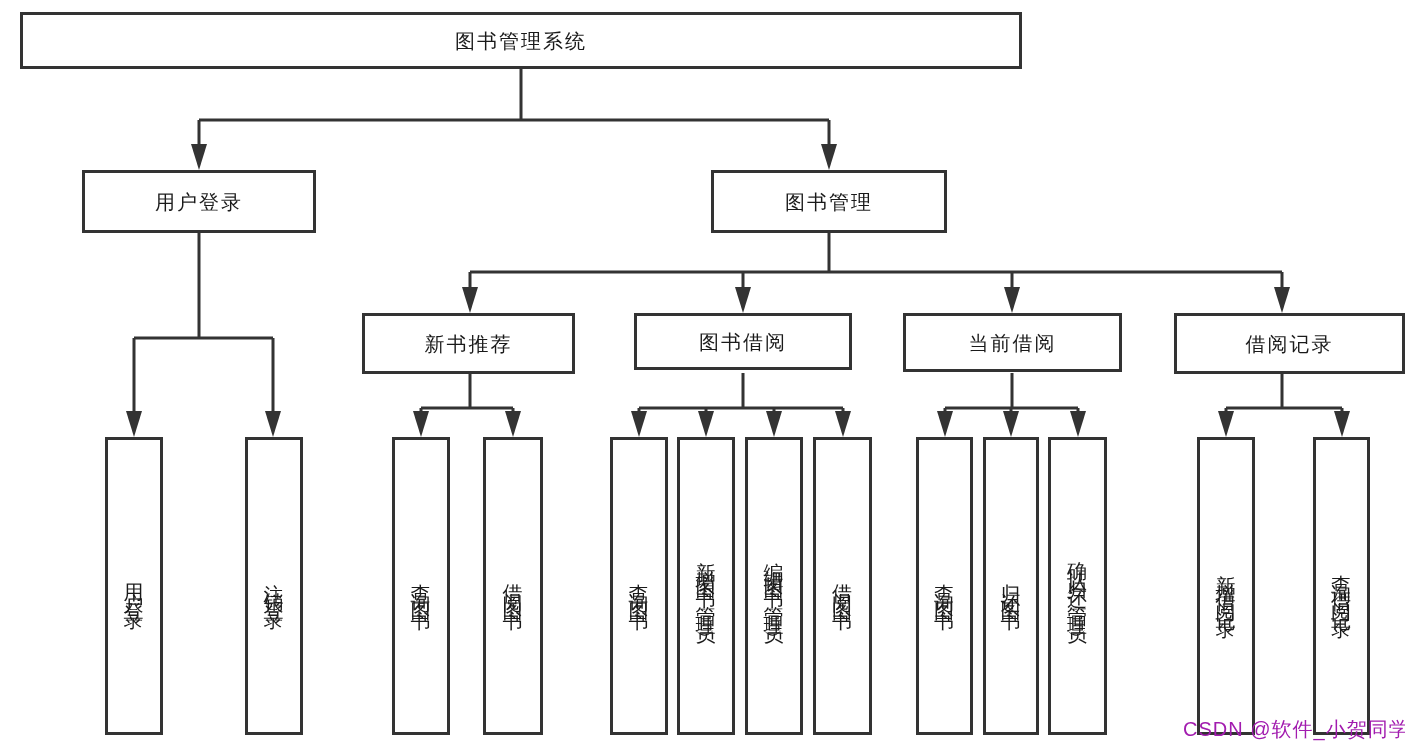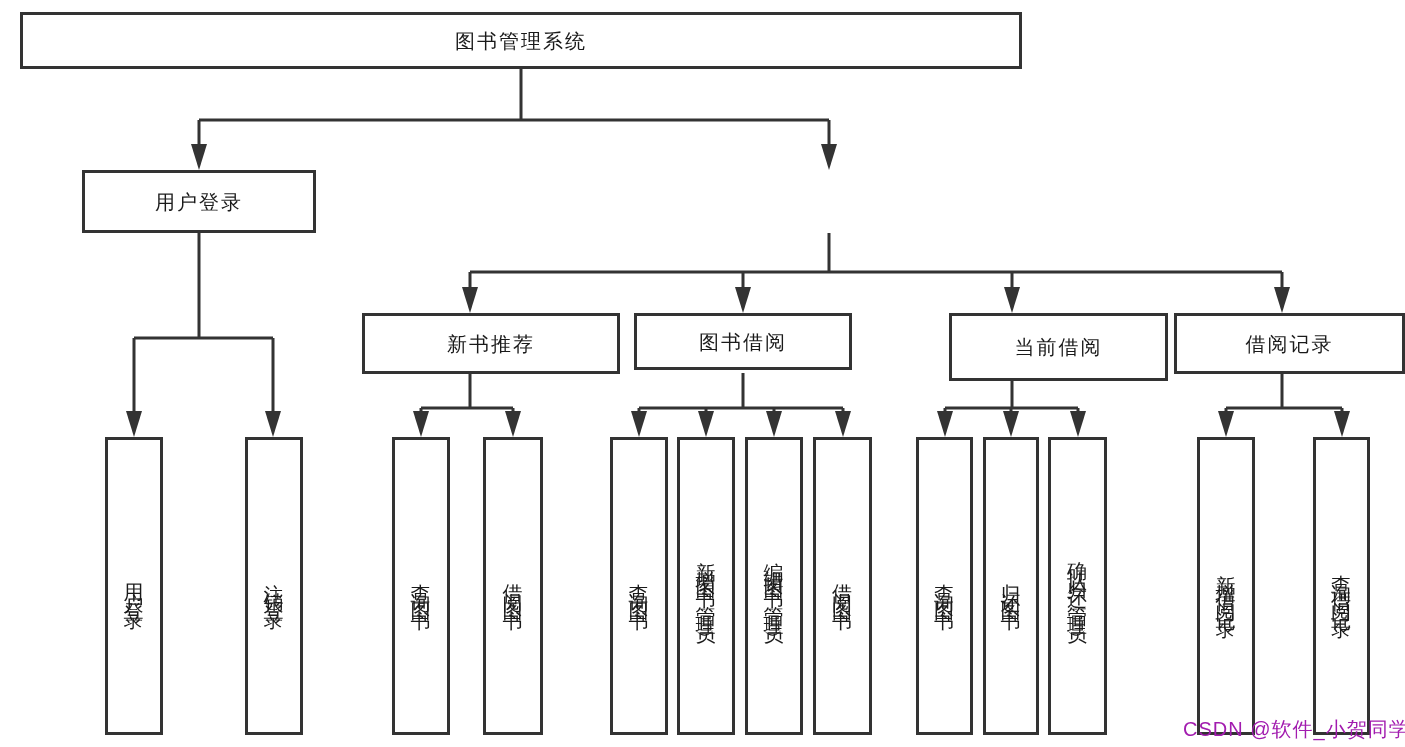--- a/index.html
+++ b/index.html
@@ -87,28 +87,31 @@
     <polygon class="ahead" points="1334,411 1350,411 1342,437"></polygon>
   </svg>
 
   <div class="box h" style="left:20px;top:12px;width:1002px;height:57px">
     <span>图书管理系统</span>
   </div>
 
   <div class="box h" style="left:82px;top:170px;width:234px;height:63px">
     <span>用户登录</span>
   </div>
+  <div class="box h" style="left:711px;top:170px;width:236px;height:63px">
+    <span>图书管理</span>
+  </div>
 
-  <div class="box h" style="left:362px;top:313px;width:258px;height:61px">
+  <div class="box h" style="left:362px;top:313px;width:213px;height:61px">
     <span>新书推荐</span>
   </div>
   <div class="box h" style="left:634px;top:313px;width:218px;height:57px">
     <span>图书借阅</span>
   </div>
-  <div class="box h" style="left:949px;top:313px;width:219px;height:68px">
+  <div class="box h" style="left:903px;top:313px;width:219px;height:59px">
     <span>当前借阅</span>
   </div>
   <div class="box h" style="left:1174px;top:313px;width:231px;height:61px">
     <span>借阅记录</span>
   </div>
 
   <div class="box v" style="left:105px;top:437px;width:58px;height:298px">
     <span>用户登录</span>
   </div>
   <div class="box v" style="left:245px;top:437px;width:58px;height:298px">

